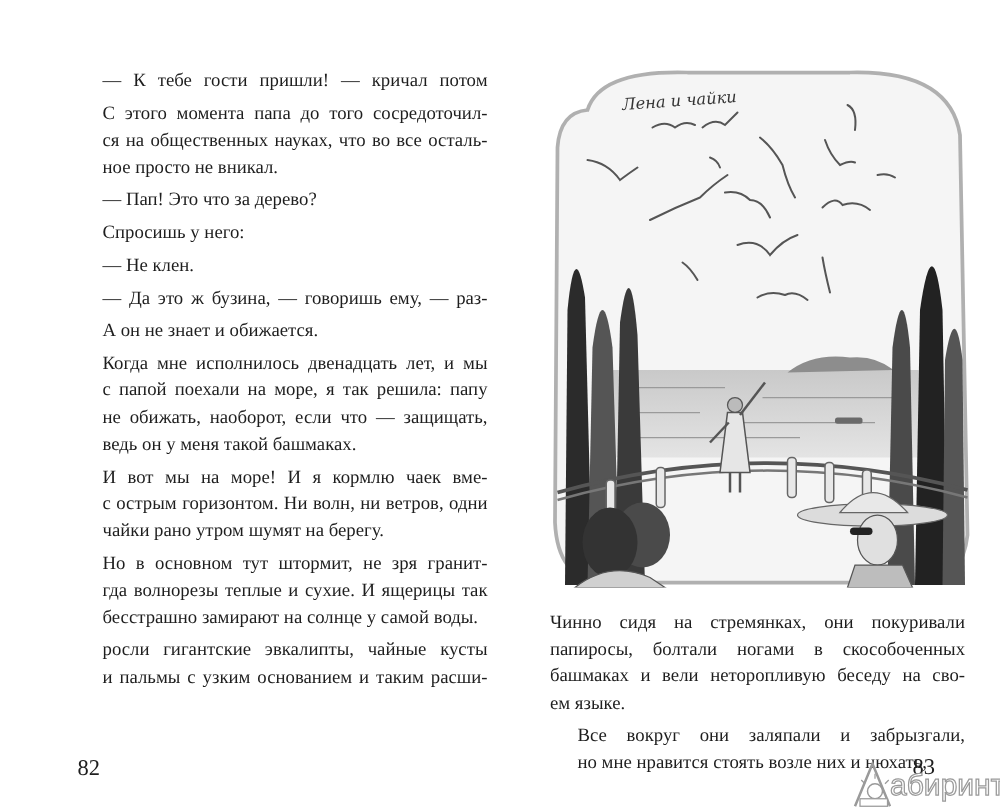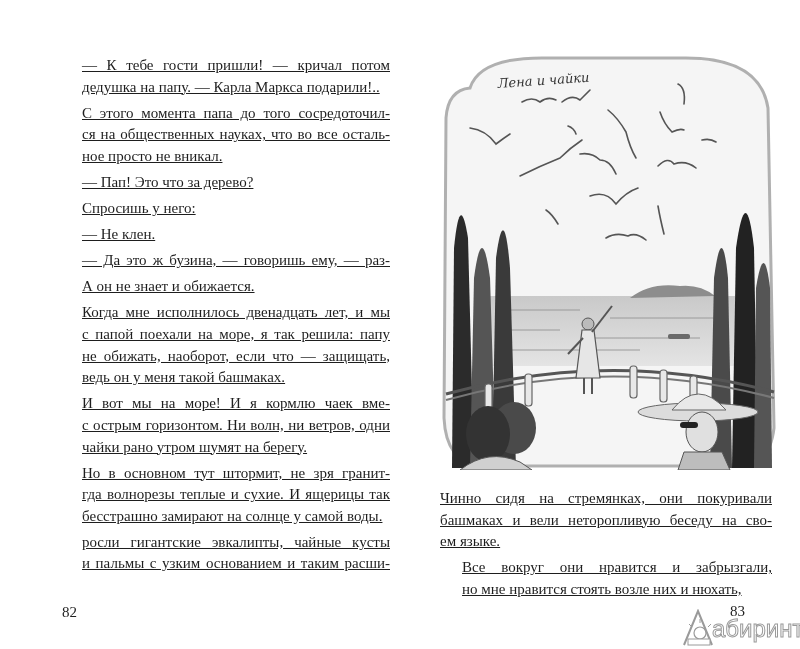--- a/index.html
+++ b/index.html
@@ -4,39 +4,38 @@
 <style>
   html, body { margin:0; padding:0; background:#ffffff; }
   body { width:800px; height:649px; position:relative; overflow:hidden;
          font-family:"Liberation Serif","DejaVu Serif",serif; color:#1e1e1e; }
   .page { position:absolute; top:0; height:649px; }
   .page-left { left:0; width:400px; }
   .page-right { left:400px; width:400px; }
   .text-block { position:absolute; font-size:15px; line-height:21.6px; text-align:justify; }
   .left-text { left:60px; top:55px; width:330px; }
   .para { margin:0 0 4.5px 0; text-indent:22px; }
-  .para .ln { display:block; text-align:justify; text-align-last:justify;text-decoration:underline; }
+  .para .ln { display:block; text-align:justify; text-align-last:justify; }
   .para .ln.last { text-align-last:left; }
   .right-text { left:40px; top:488px; width:332px; }
-  .pagenum { position:absolute; font-size:15px; }
+  .pagenum { position:absolute; font-size:18px; }
   .pn-left { left:62px; top:604px; }
   .pn-right { left:330px; top:603px; }
   .illustration { position:absolute; left:40px; top:48px; width:338px; height:422px; }
   .logo { position:absolute; left:282px; top:573px; width:118px; height:38px;margin-top:36px; }
   .logo-text { position:absolute; left:30px; top:6px; font-family:"Liberation Sans","DejaVu Sans",sans-serif;
                font-size:24px; color:#ffffff; -webkit-text-stroke:1px #9a9a9a; letter-spacing:0px; }
 </style>
 </head>
 <body>
 
 <div class="page page-left">
   <div class="text-block left-text" id="left-text">
       <p class="para">
         <span class="ln">— К тебе гости пришли! — кричал потом</span>
-        <span class="ln last">дедушка на папу. — Карла Маркса подарили!..</span>
       </p>
       <p class="para">
         <span class="ln">С этого момента папа до того сосредоточил-</span>
         <span class="ln">ся на общественных науках, что во все осталь-</span>
         <span class="ln last">ное просто не вникал.</span>
       </p>
       <p class="para">
         <span class="ln last">— Пап! Это что за дерево?</span>
       </p>
       <p class="para">
@@ -156,25 +155,26 @@
       <path d="M150,148 Q166,142 176,156 Q186,144 198,140"></path>
       <path d="M106,162 Q112,166 118,176"></path>
       <path d="M166,190 Q176,184 188,188 Q196,184 206,192"></path>
       <path d="M218,158 Q220,170 224,186"></path>
     </g>
   </svg>
 
   <div class="text-block right-text" id="right-text">
       <p class="para" style="text-indent: 0px;">
         <span class="ln">Чинно сидя на стремянках, они покуривали</span>
+        <span class="ln">папиросы, болтали ногами в скособоченных</span>
         <span class="ln">башмаках и вели неторопливую беседу на сво-</span>
         <span class="ln last">ем языке.</span>
       </p>
       <p class="para">
-        <span class="ln">Все вокруг они нравится и забрызгали,</span>
+        <span class="ln">Все вокруг они заляпали и забрызгали,</span>
         <span class="ln last">но мне нравится стоять возле них и нюхать,</span>
       </p>
     </div>
   <div class="pagenum pn-right">83</div>
 
   <div class="logo">
     <svg width="34" height="38" viewBox="0 0 34 38">
       <path d="M2,36 L16,2 L30,36" fill="none" stroke="#9a9a9a" stroke-width="2"></path>
       <circle cx="18" cy="24" r="6" fill="none" stroke="#9a9a9a" stroke-width="1.2"></circle>
       <g stroke="#9a9a9a" stroke-width="1">

